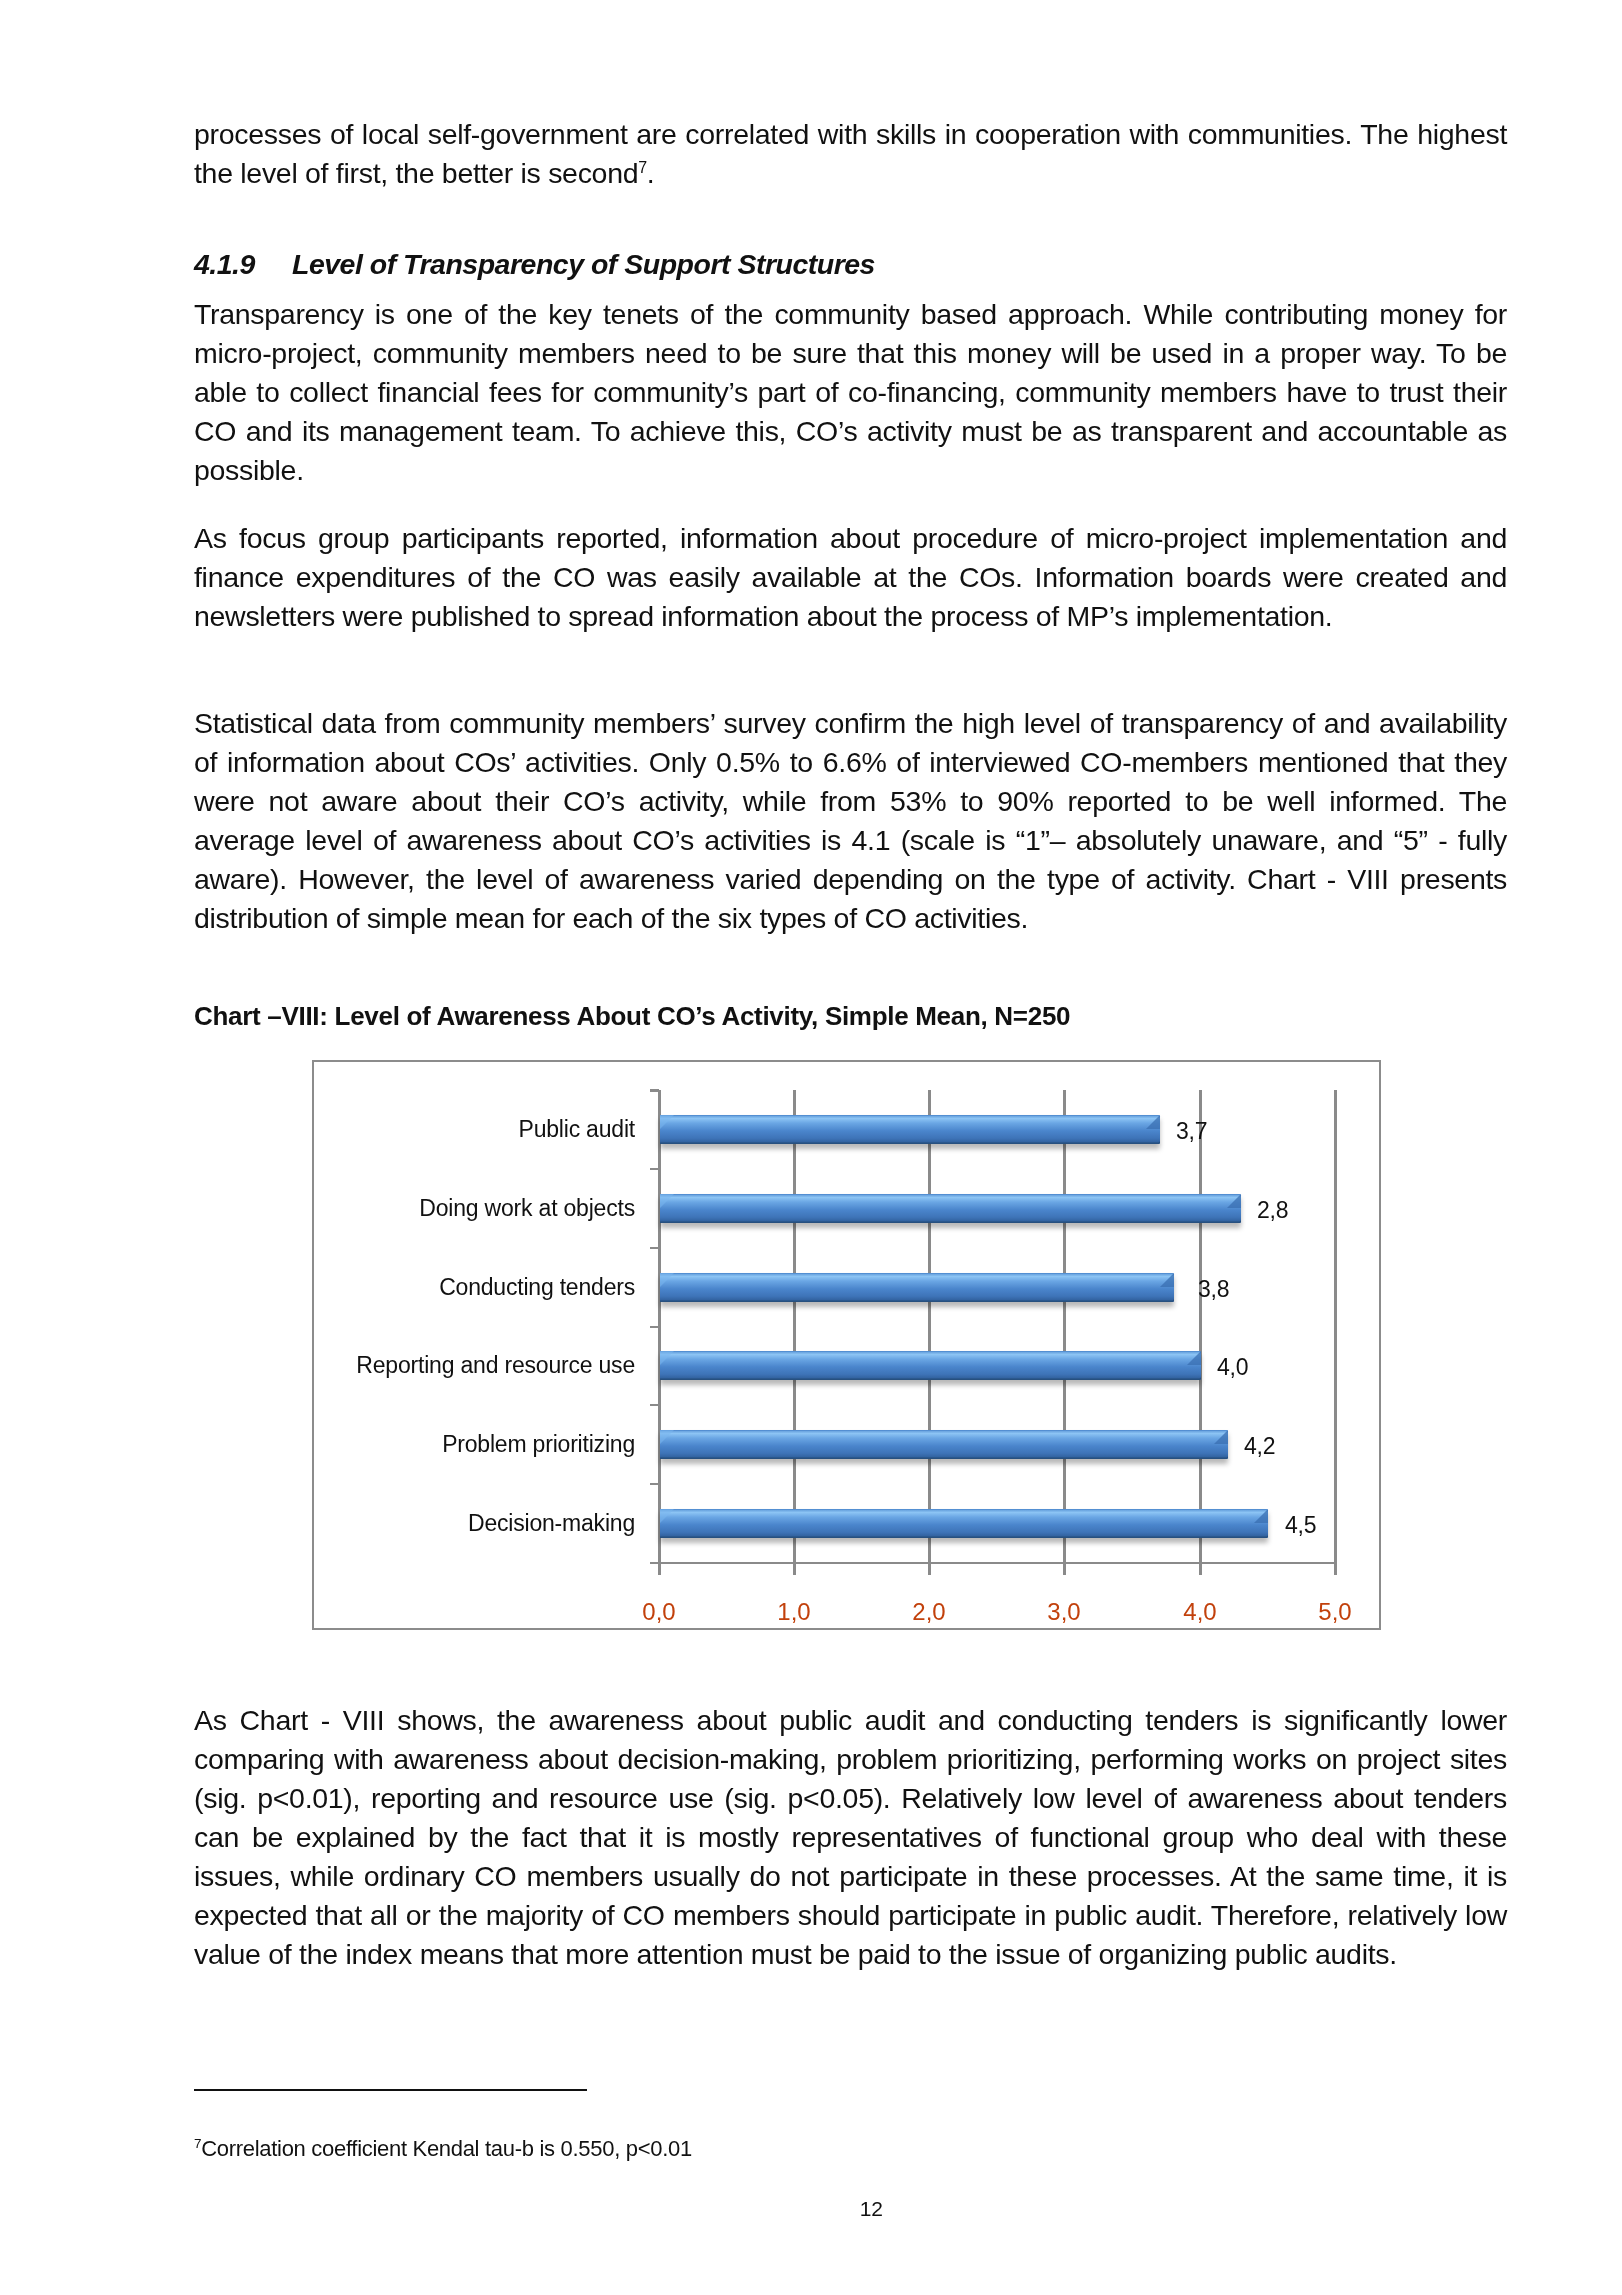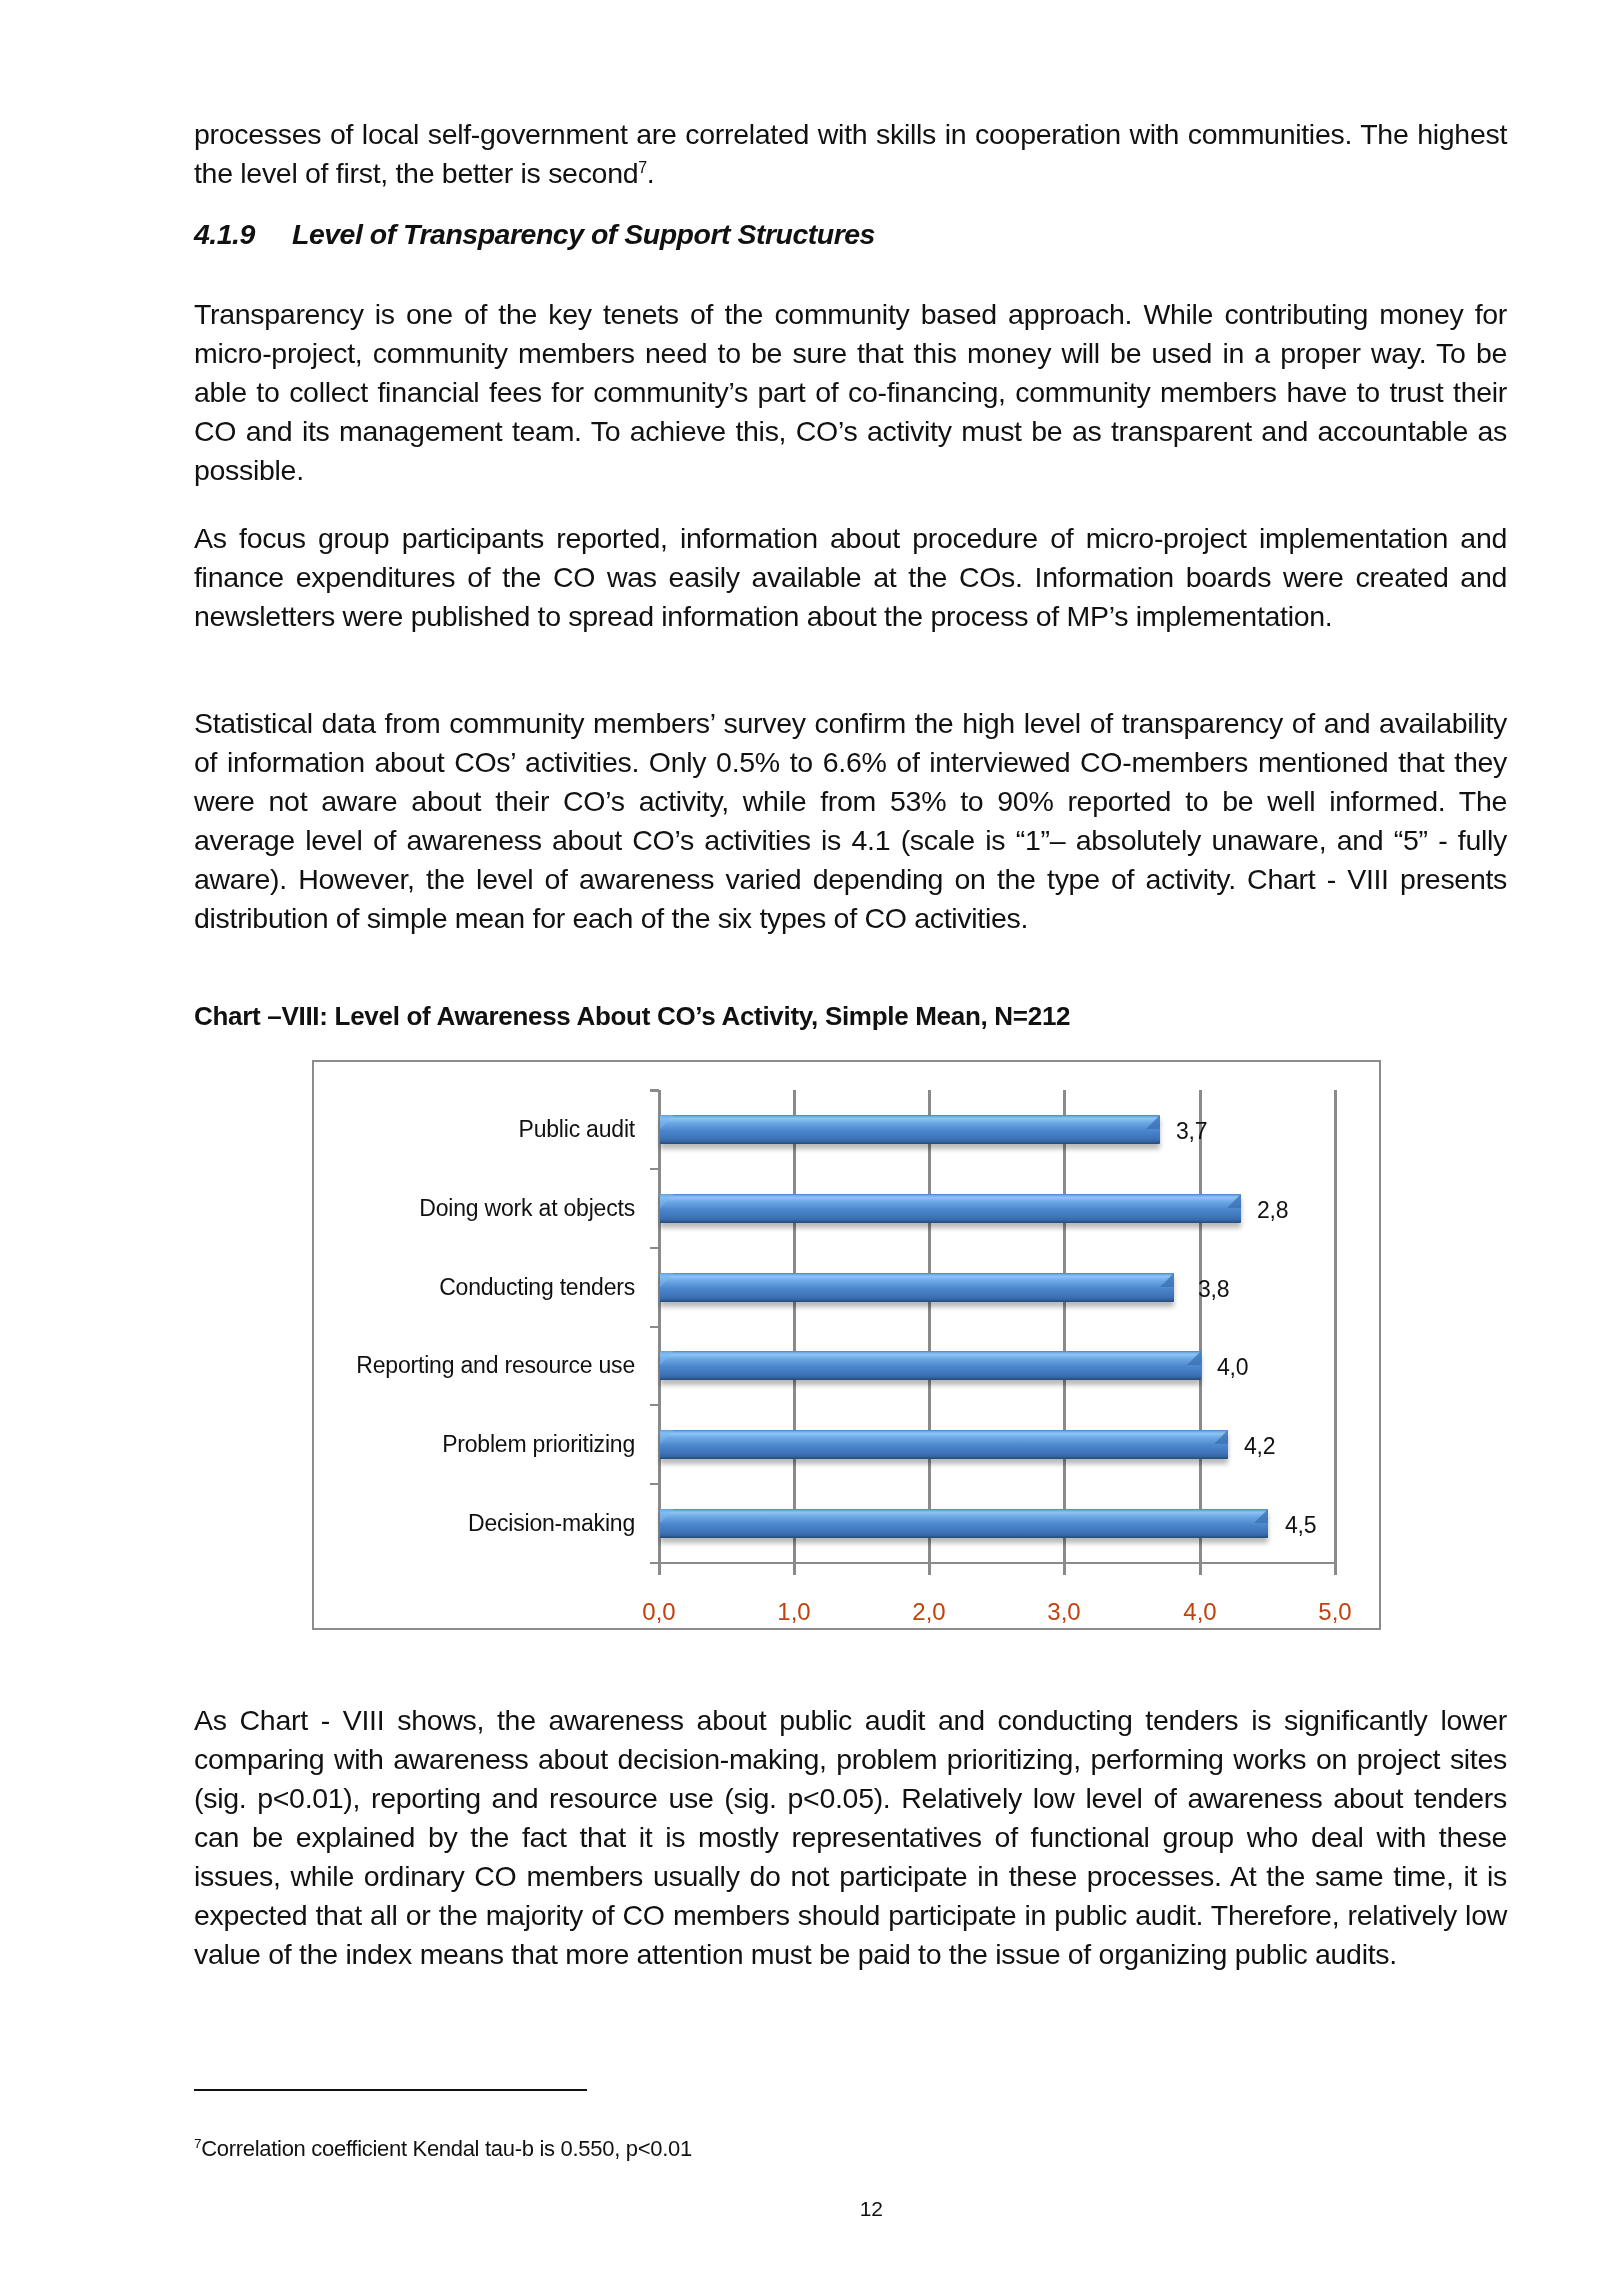--- a/index.html
+++ b/index.html
@@ -42,20 +42,21 @@
       font-size: 28.5px;
       line-height: 39px;
       font-weight: bold;
       font-style: italic;
       margin: 0;
       letter-spacing: -0.5px;
     }
     .heading .num {
       display: inline-block;
       width: 98px;
+      margin-top: 30px;
     }
     .chart-caption {
       font-size: 26px;
       font-weight: bold;
       margin: 0;
       letter-spacing: -0.3px;
       line-height: 32px;
     }
 
     
@@ -220,21 +221,21 @@
 <div class="page">
 
   <p class="para col" style="top:115px;"><span>processes of local self-government are correlated with skills in cooperation with communities. The highest the level of first, the better is second</span><sup>7</sup><span>.</span></p>
 
   <h2 class="heading col" style="top:215px;"><span class="num">4.1.9</span><span>Level of Transparency of Support Structures</span></h2>
 
   <p class="para col" style="top:295px;">Transparency is one of the key tenets of the community based approach. While contributing money for micro-project, community members need to be sure that this money will be used in a proper way. To be able to collect financial fees for community’s part of co-financing, community members have to trust their CO and its management team. To achieve this, CO’s activity must be as transparent and accountable as possible.</p>
   <p class="para col" style="top:519px;">As focus group participants reported, information about procedure of micro-project implementation and finance expenditures of the CO was easily available at the COs. Information boards were created and newsletters were published to spread information about the process of MP’s implementation.</p>
   <p class="para col" style="top:704px;">Statistical data from community members’ survey confirm the high level of transparency of and availability of information about COs’ activities. Only 0.5% to 6.6% of interviewed CO-members mentioned that they were not aware about their CO’s activity, while from 53% to 90% reported to be well informed. The average level of awareness about CO’s activities is 4.1 (scale is “1”– absolutely unaware, and “5” - fully aware). However, the level of awareness varied depending on the type of activity. Chart - VIII presents distribution of simple mean for each of the six types of CO activities.</p>
 
-  <p class="chart-caption col" style="top:1000px;">Chart –VIII: Level of Awareness About CO’s Activity, Simple Mean, N=212</p>
+  <p class="chart-caption col" style="top:1000px;">Chart –VIII: Level of Awareness About CO’s Activity, Simple Mean, N=250</p>
 
   <div class="chart-box">
     <div class="plot" id="plot">
       <div class="axis-y"></div>
       <div class="axis-x"></div>
     <div class="xtick-mark" style="left: 0px;"></div>
         <div class="xtick-label" style="left: 0px;">0,0</div>
         <div class="gridline" style="left: 135px;"></div>
         <div class="xtick-mark" style="left: 135px;"></div>
         <div class="xtick-label" style="left: 135px;">1,0</div>

